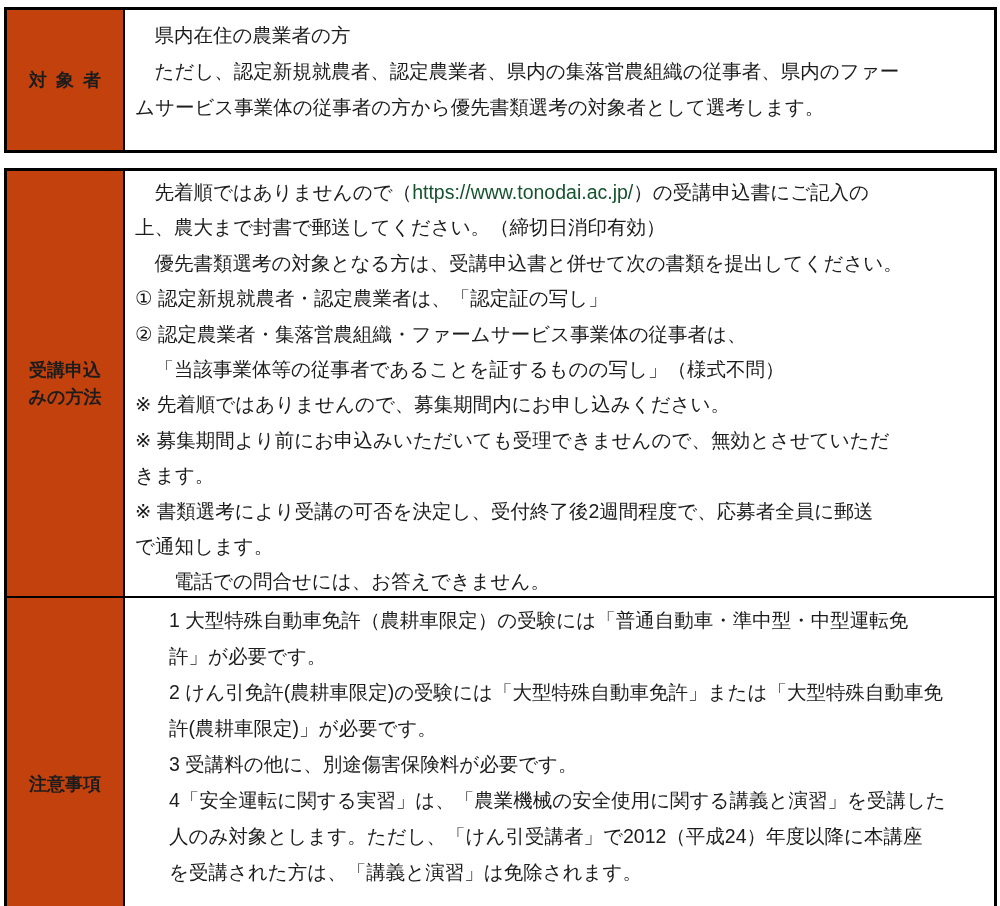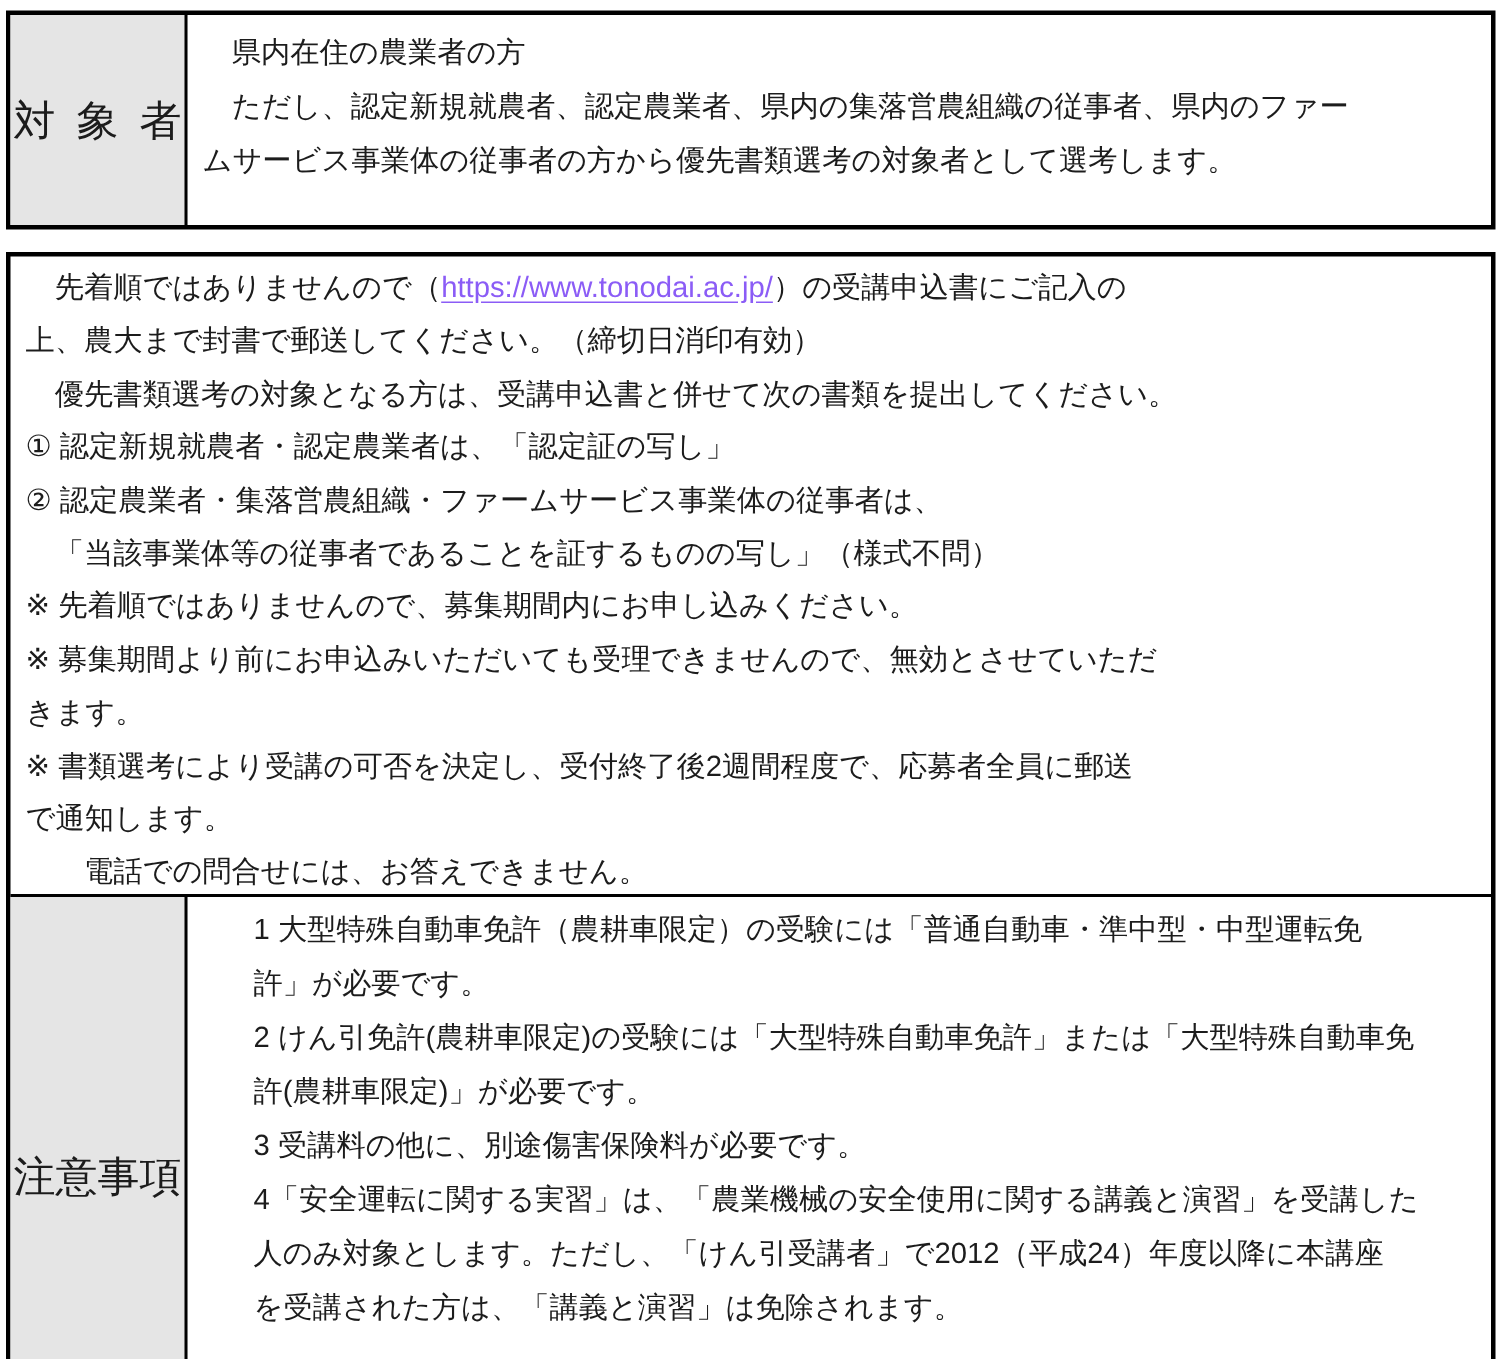--- a/index.html
+++ b/index.html
@@ -14,44 +14,43 @@
     position:absolute;left:4px;right:3px;
     border:3px solid #000000;
     background:#ffffff;
   }
   .tbl1{top:7px;}
   .tbl2{top:168px;}
   .row{display:flex;align-items:stretch;}
   .row + .row{border-top:2px solid #000000;}
   .hcell{
     width:118px;flex:0 0 118px;
-    background:#e5e5e5;
+    background:#c2410c;
     border-right:2px solid #000000;
     display:flex;align-items:center;justify-content:center;
-    font-weight:normal;font-size:28px;line-height:27px;
+    font-weight:bold;font-size:18px;line-height:27px;
     text-align:center;
     white-space:pre-line;
     box-sizing:border-box;
   }
   .ccell{
     flex:1 1 auto;
     font-size:19.5px;
     line-height:35.4px;
     white-space:pre-line;
     padding:4px 10px 0 10px;
     box-sizing:border-box;
     overflow:hidden;
   }
   .row-target .ccell{height:140px;padding-top:7px;line-height:36px;}
   .row-apply  .ccell{height:425px;}
   .row-notes  .ccell{height:372px;line-height:36px;padding-left:44px;}
   .spaced{letter-spacing:0.5em;margin-right:-0.5em;}
   .url{
-    color:#8b5cf6;
-    text-decoration:underline;
+    color:#14532d;
     text-underline-offset:3px;
     cursor:pointer;
   }
 </style>
 </head>
 <body>
 
 <div class="page">
 
   <section class="tbl tbl1">
@@ -61,20 +60,24 @@
       </div>
       <div class="ccell">　県内在住の農業者の方
 　ただし、認定新規就農者、認定農業者、県内の集落営農組織の従事者、県内のファー
 ムサービス事業体の従事者の方から優先書類選考の対象者として選考します。</div>
     </div>
   </section>
 
   <section class="tbl tbl2">
 
     <div class="row row-apply">
+      <div class="hcell">
+        <span>受講申込
+みの方法</span>
+      </div>
       <div class="ccell"><span>　先着順ではありませんので（</span><span class="url">https://www.tonodai.ac.jp/</span><span>）の受講申込書にご記入の
 上、農大まで封書で郵送してください。（締切日消印有効）</span>
 <span>　優先書類選考の対象となる方は、受講申込書と併せて次の書類を提出してください。
 ① 認定新規就農者・認定農業者は、「認定証の写し」
 ② 認定農業者・集落営農組織・ファームサービス事業体の従事者は、
 　「当該事業体等の従事者であることを証するものの写し」（様式不問）
 ※ 先着順ではありませんので、募集期間内にお申し込みください。
 ※ 募集期間より前にお申込みいただいても受理できませんので、無効とさせていただ
 きます。
 ※ 書類選考により受講の可否を決定し、受付終了後2週間程度で、応募者全員に郵送

